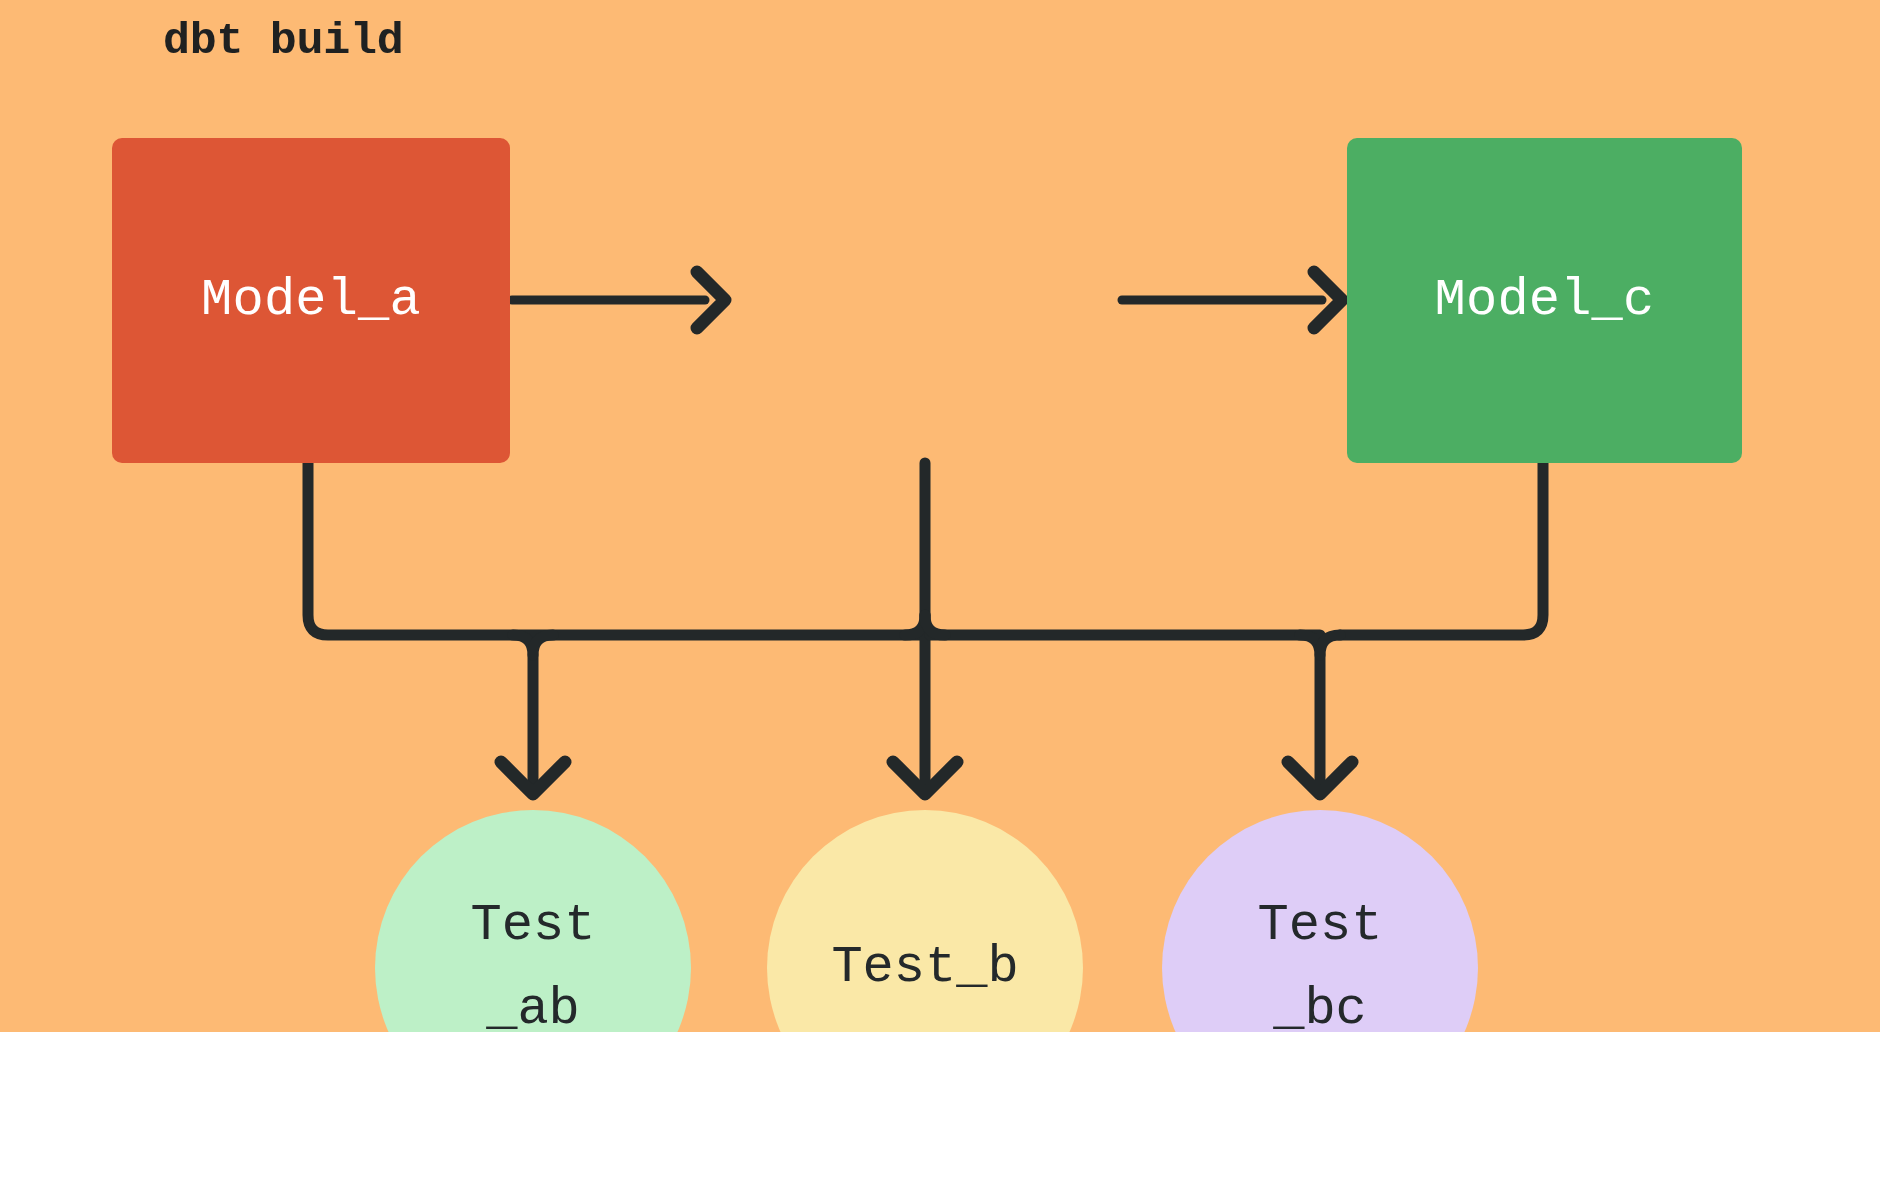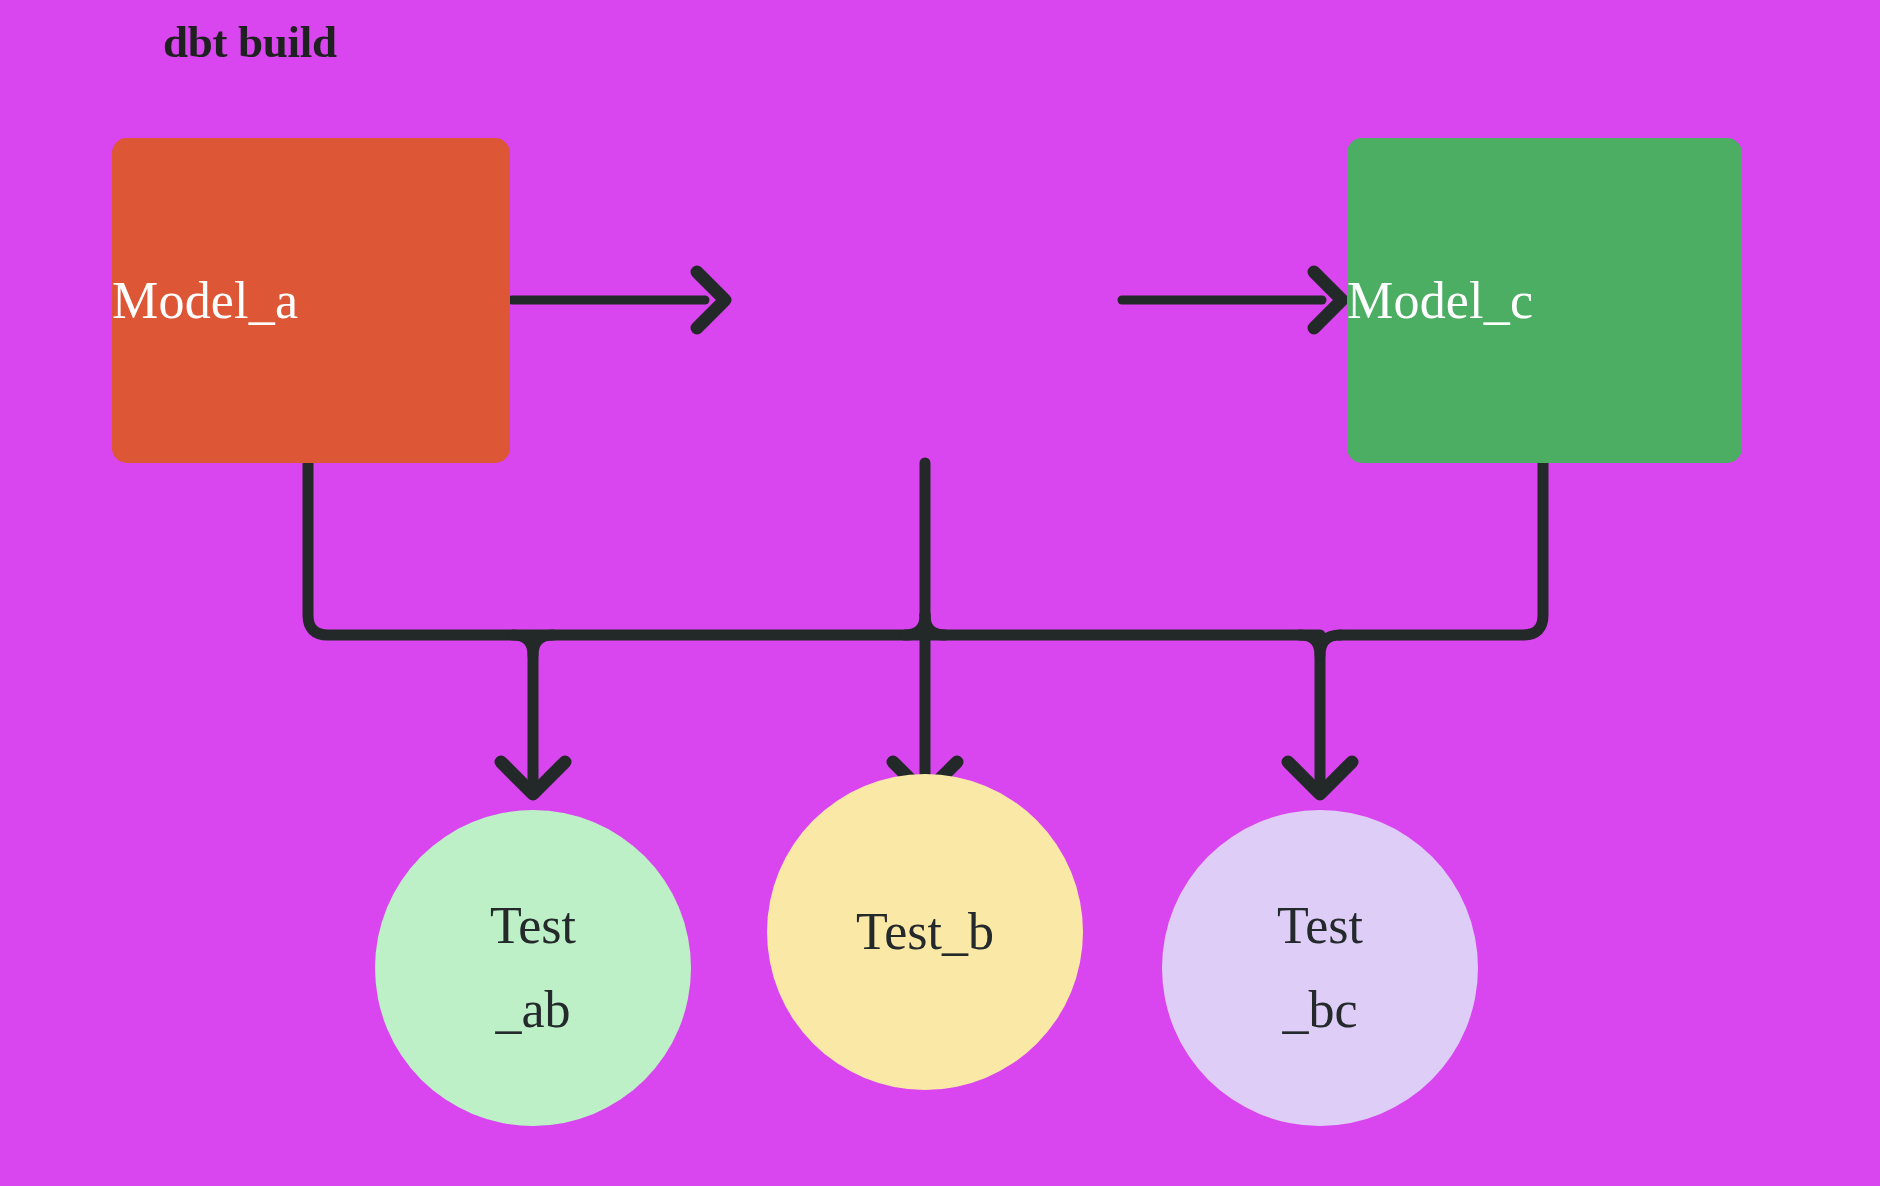--- a/index.html
+++ b/index.html
@@ -3,48 +3,48 @@
 <meta charset="utf-8">
 <style>
   html, body {
     margin: 0;
     padding: 0;
     background: #ffffff;
   }
   #stage {
     position: relative;
     width: 1880px;
-    height: 1186px;
-    background: #d946ef;
+    height: 1032px;
+    background: #fdba74;
     overflow: hidden;
-    font-family: Liberation Serif, serif;
+    font-family: Liberation Mono, monospace;
   }
   #wires {
     position: absolute;
     left: 0;
     top: 0;
     width: 1880px;
     height: 1186px;
   }
   .diagram-title {
     position: absolute;
     left: 163px;
     top: 16px;
     font-size: 45px;
     font-weight: 700;
     color: #1f2121;
     letter-spacing: -0.3px;
     white-space: nowrap;
   }
   .model-node {
     position: absolute;
-    border-radius: 15px;
+    border-radius: 10px;
     display: flex;
     align-items: center;
-    justify-content: flex-start;
+    justify-content: center;
     color: #ffffff;
     font-size: 52px;
     font-weight: 400;
     letter-spacing: 0.2px;
   }
   .test-node {
     position: absolute;
     border-radius: 50%;
     display: flex;
     flex-direction: column;
@@ -146,21 +146,21 @@
 
   <div class="model-node" style="left:1347px; top:138px; width:395px; height:325px; background:#4cae63;">
     <span>Model_c</span>
   </div>
 
   <div class="test-node" style="left:375px; top:810px; width:316px; height:316px; background:#bdf0c7;">
     <span class="tline">Test</span>
     <span class="tline">_ab</span>
   </div>
 
-  <div class="test-node" style="left:767px; top:774px; width:316px; height:316px; background:#fae8a7;">
+  <div class="test-node" style="left:767px; top:810px; width:316px; height:316px; background:#fae8a7;">
     <span class="tline">Test_b</span>
   </div>
 
   <div class="test-node" style="left:1162px; top:810px; width:316px; height:316px; background:#decdf7;">
     <span class="tline">Test</span>
     <span class="tline">_bc</span>
   </div>
 
 </div>
 

